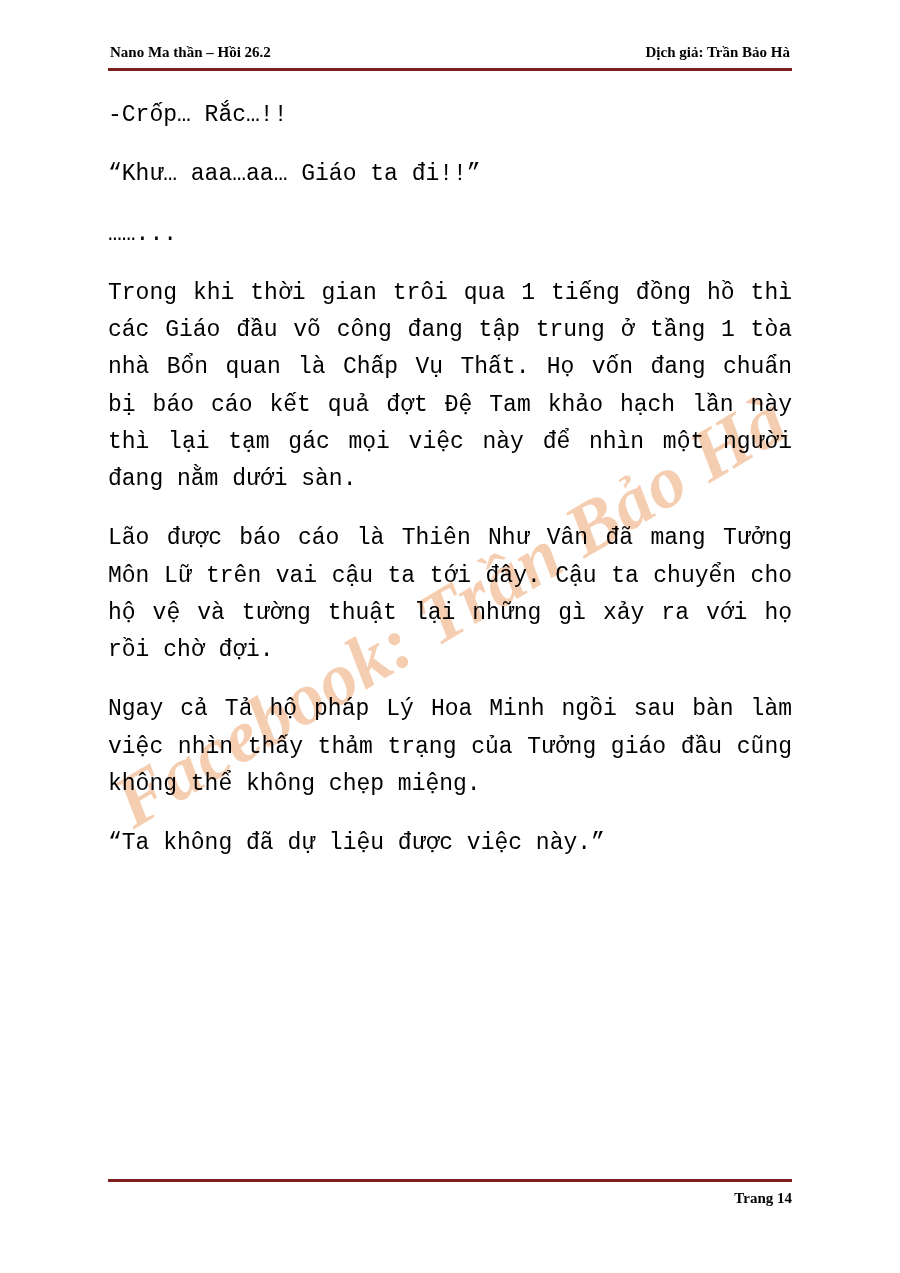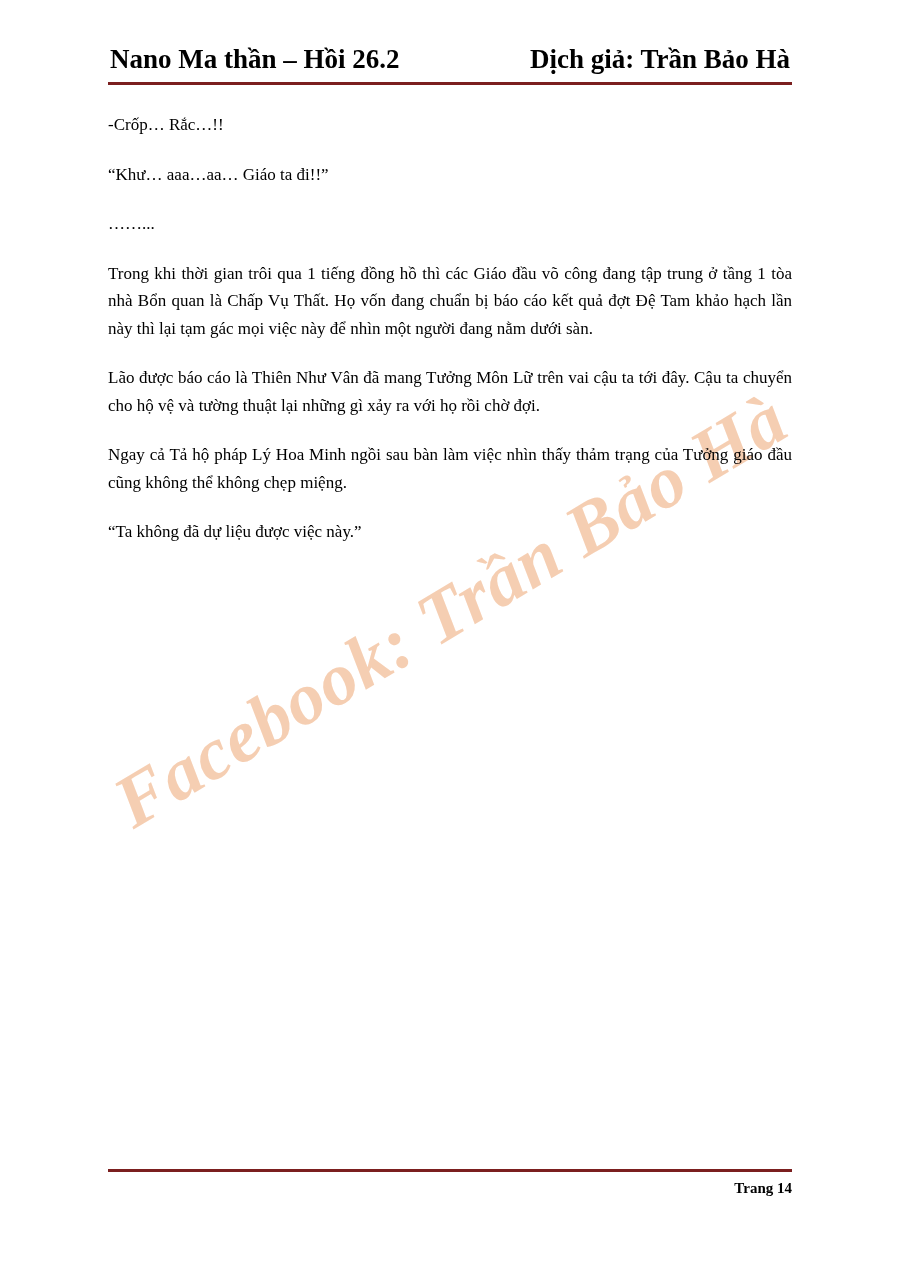--- a/index.html
+++ b/index.html
@@ -44,45 +44,46 @@
   }
   .content {
     position: relative;
     z-index: 10;
     padding: 44px 108px 0 108px;
   }
   .header {
     display: flex;
     justify-content: space-between;
     align-items: baseline;
-    font-size: 27px;
+    font-size: 15px;
     font-weight: bold;
     padding: 0 2px 7px 2px;
     color: #000;
   }
   .header-rule {
     border-top: 3px solid #7b1f1f;
     margin-bottom: 26px;
   }
   .body-text p {
     margin: 0 0 22px 0;
-    font-size: 17px;
+    font-size: 23px;
     line-height: 1.62;
     color: #000;
     text-align: justify;
     text-justify: inter-word;
+    font-family: Liberation Mono, monospace;
   }
   .body-text p.nojust {
     text-align: left;
   }
   .footer {
     position: absolute;
     left: 108px;
     right: 108px;
-    bottom: 76px;
+    bottom: 66px;
     z-index: 10;
   }
   .footer-rule {
     border-top: 3px solid #7b1f1f;
     margin-bottom: 8px;
   }
   .footer-row {
     display: flex;
     justify-content: flex-end;
     font-size: 15px;

